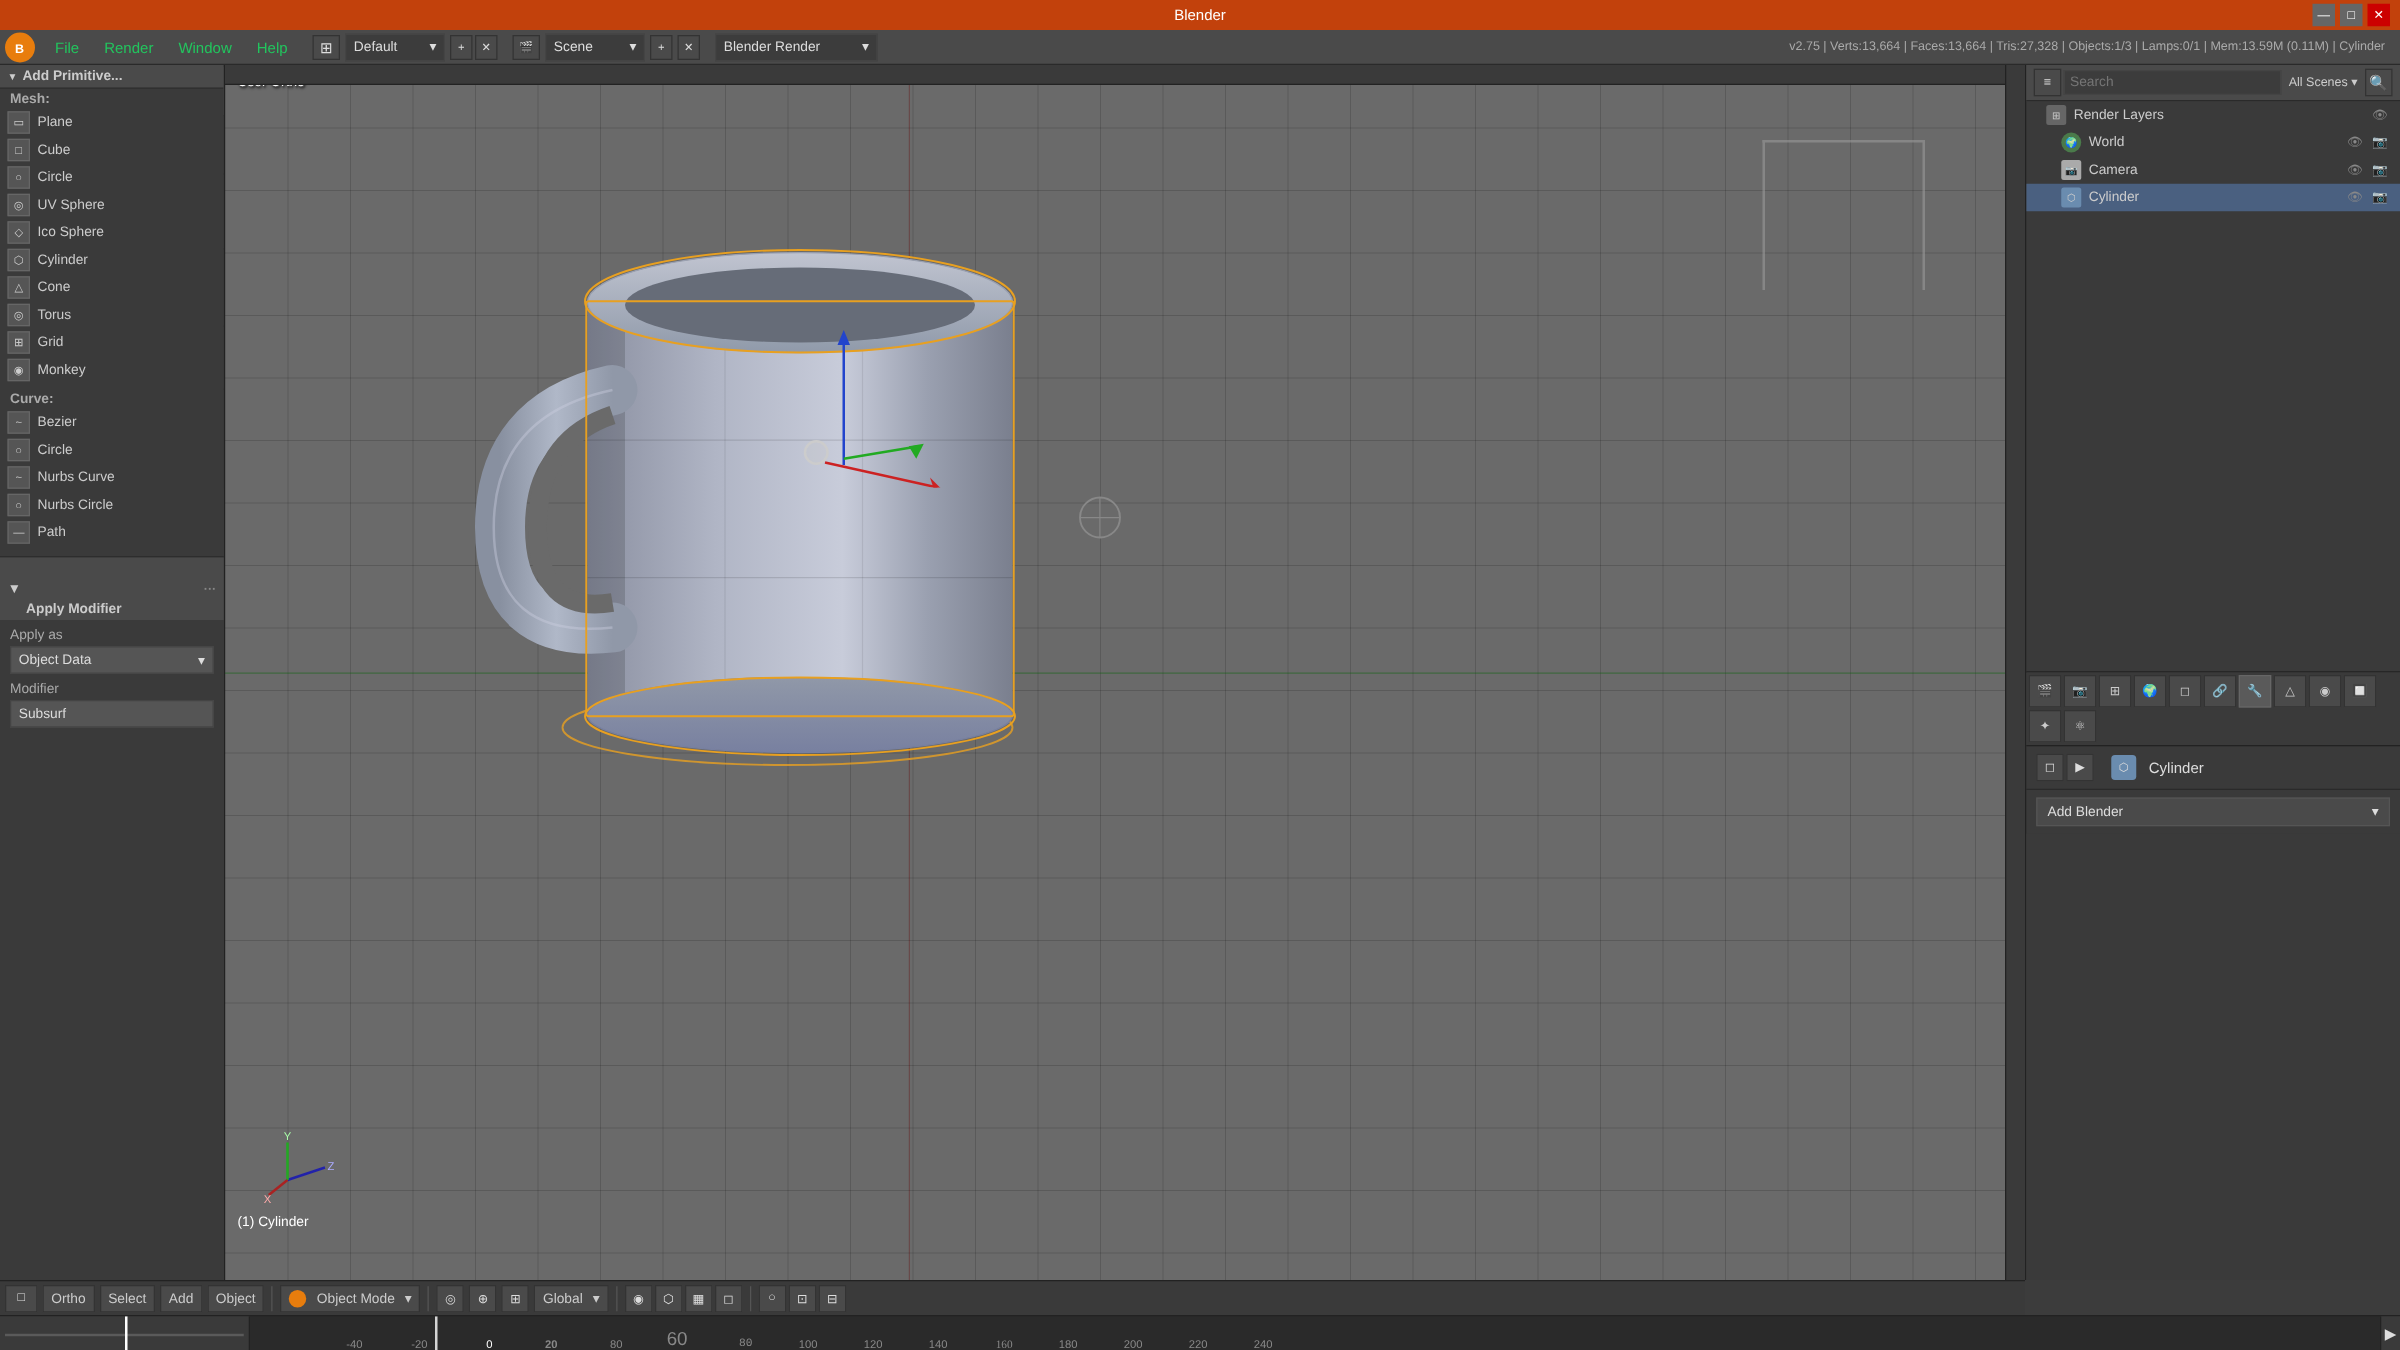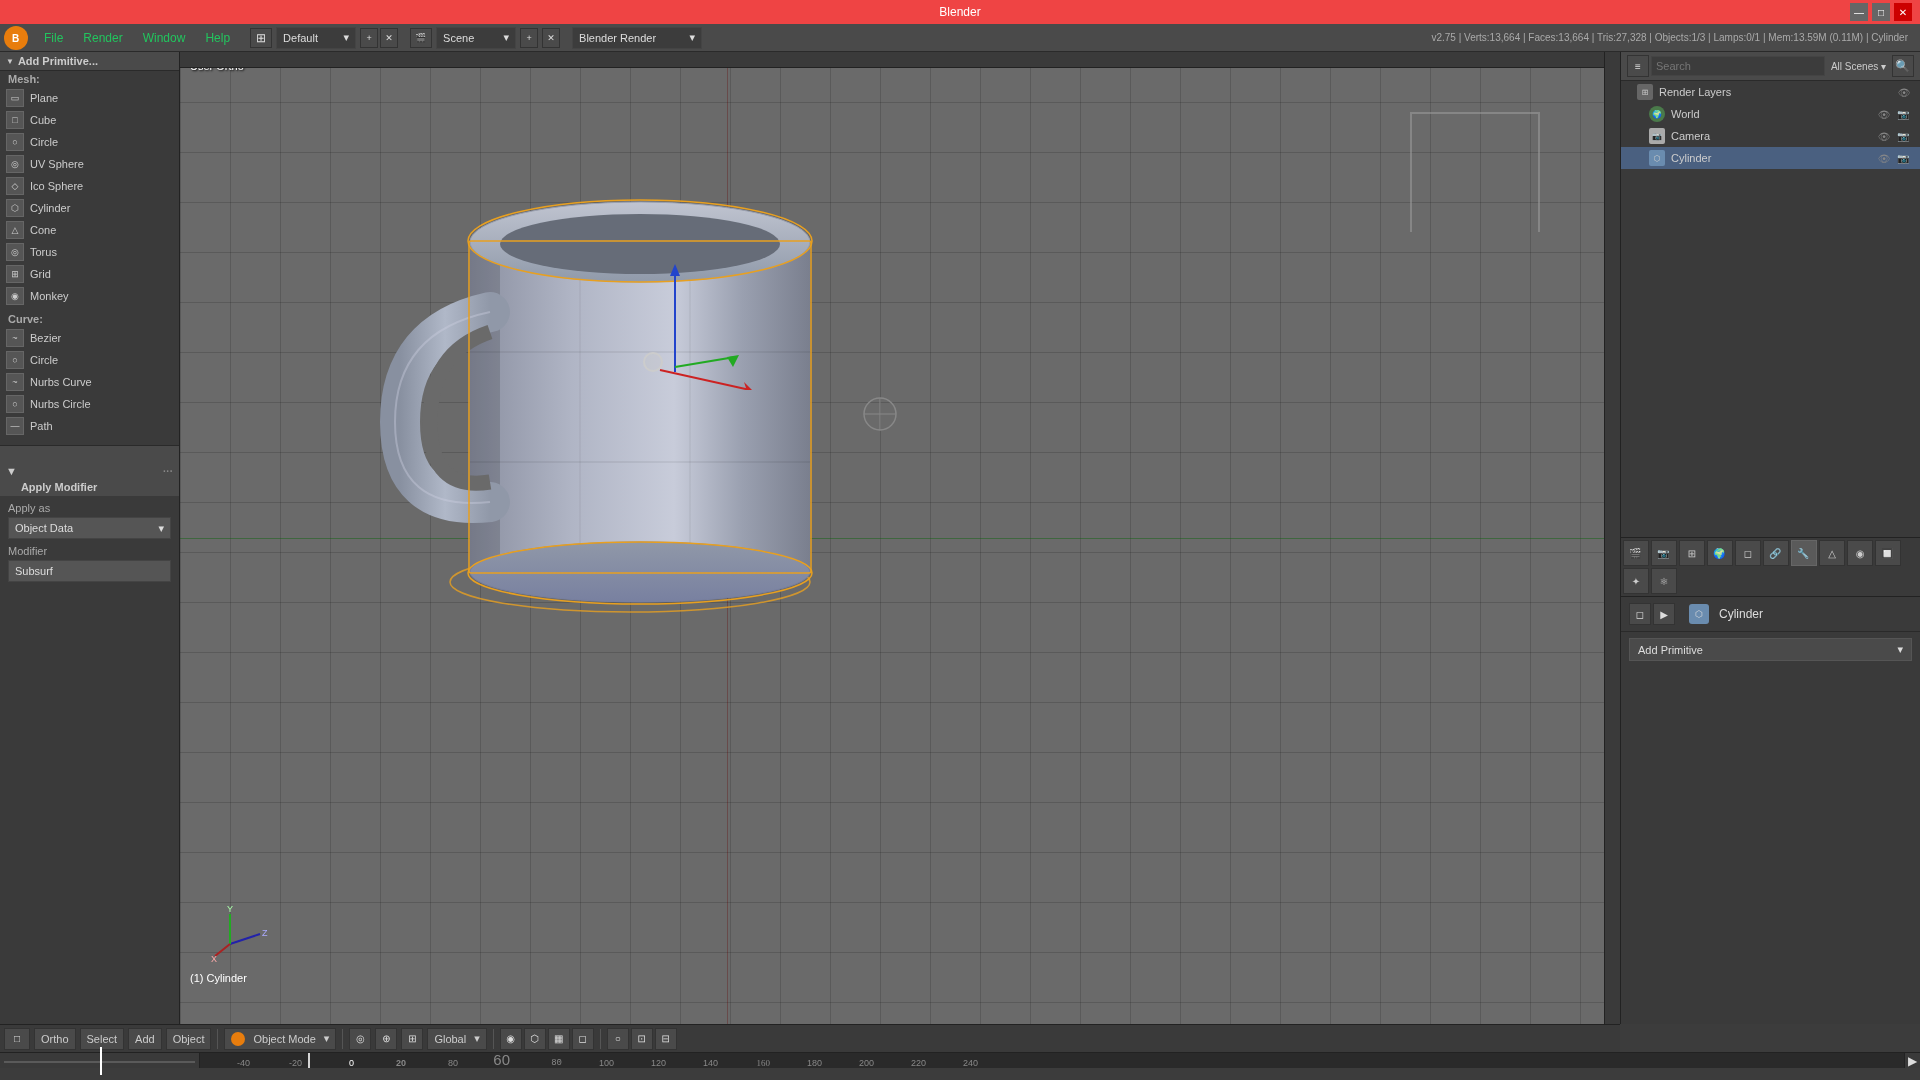--- a/index.html
+++ b/index.html
@@ -10,21 +10,21 @@
       font-family: 'Arial', sans-serif;
       font-size: 12px;
       background: #3c3c3c;
       color: #ddd;
     }
 
     
     #titlebar {
       width: 100%;
       height: 24px;
-      background: #ef4444;
+      background: #c2410c;
       display: flex;
       align-items: center;
       justify-content: space-between;
       padding: 0 8px;
       position: relative;
     }
     .win-btn {
       width: 18px;
       height: 18px;
       border: none;
@@ -784,21 +784,21 @@
 
         <div style="display:flex;gap:2px;margin-right:8px;">
           <div style="width:22px;height:22px;background:#4a4a4a;border:1px solid #333;display:flex;align-items:center;justify-content:center;font-size:10px;cursor:pointer;">◻</div>
           <div style="width:22px;height:22px;background:#4a4a4a;border:1px solid #333;display:flex;align-items:center;justify-content:center;font-size:10px;cursor:pointer;">▶</div>
         </div>
         <div class="cylinder-icon">⬡</div>
         <span style="font-size:12px;color:#ddd;margin-left:4px;">Cylinder</span>
       </div>
 
       <button class="add-modifier-btn">
-        <span>Add Primitive</span>
+        <span>Add Blender</span>
         <span>▾</span>
       </button>
 
       <div style="flex:1;background:#3a3a3a;padding:8px;">
       </div>
     </div>
   </div>
 
 </div>
 
@@ -833,21 +833,21 @@
     <div style="width:22px;height:22px;background:#4a4a4a;border:1px solid #333;display:flex;align-items:center;justify-content:center;font-size:10px;cursor:pointer;">◻</div>
   </div>
   <div class="toolbar-separator"></div>
   <div style="display:flex;gap:2px;">
     <div style="width:22px;height:22px;background:#4a4a4a;border:1px solid #333;display:flex;align-items:center;justify-content:center;font-size:10px;cursor:pointer;">○</div>
     <div style="width:22px;height:22px;background:#4a4a4a;border:1px solid #333;display:flex;align-items:center;justify-content:center;font-size:10px;cursor:pointer;">⊡</div>
     <div style="width:22px;height:22px;background:#4a4a4a;border:1px solid #333;display:flex;align-items:center;justify-content:center;font-size:10px;cursor:pointer;">⊟</div>
   </div>
 </div>
 
-<div style="display:flex;width:100%;height:16px;background:#2a2a2a;border-top:1px solid #222;">
+<div style="display:flex;width:100%;height:28px;background:#2a2a2a;border-top:1px solid #222;gap:40px;">
 
   <div style="width:200px;background:#3a3a3a;border-right:1px solid #222;display:flex;align-items:center;padding:0 4px;gap:2px;">
 
     <div style="flex:1;overflow:hidden;height:28px;position:relative;">
       <div style="height:2px;background:#5a5a5a;position:absolute;top:50%;width:200px;"></div>
       <div style="width:2px;height:28px;background:#fff;position:absolute;left:50%;"></div>
     </div>
   </div>
   <div style="flex:1;position:relative;overflow:hidden;">
     <div style="display:flex;align-items:flex-end;height:100%;padding-top:4px;gap:0;">

